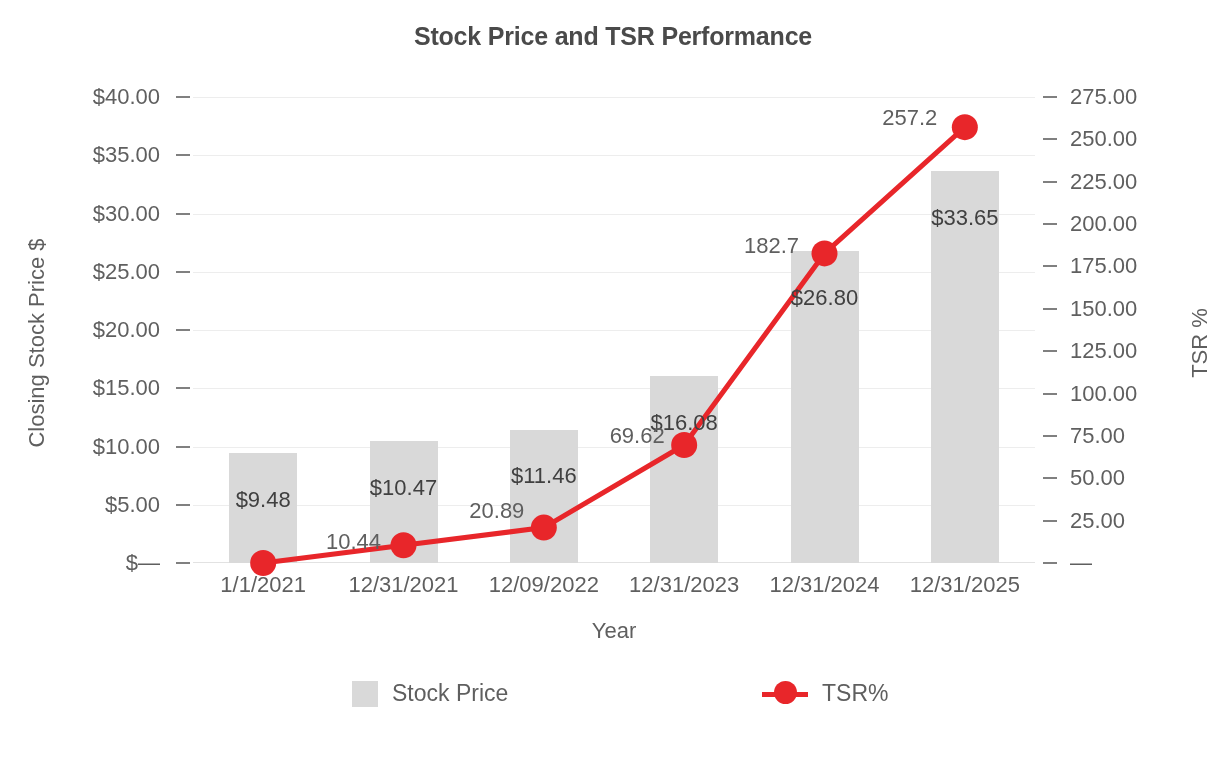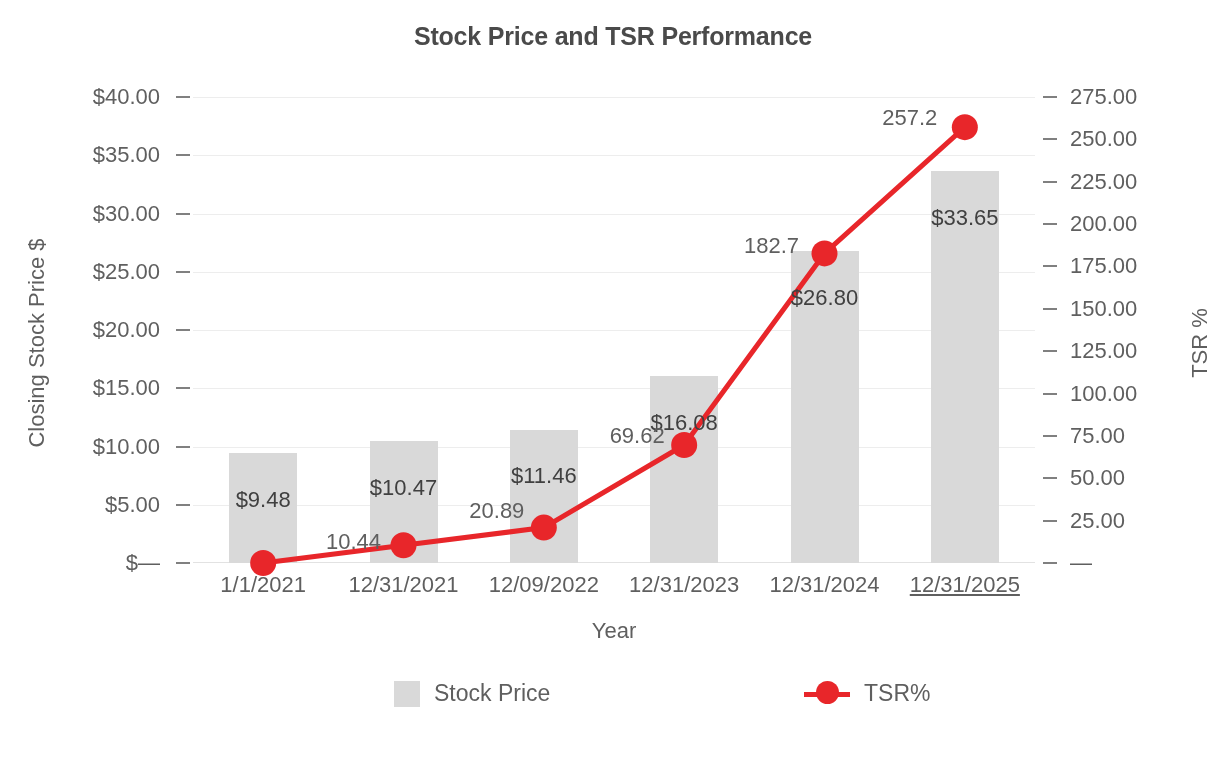--- a/index.html
+++ b/index.html
@@ -209,21 +209,20 @@
     height: 40px;
   }
   .legend-item {
     position: absolute;
     top: 0;
     display: flex;
     align-items: center;
     gap: 14px;
     font-size: 23px;
     color: #5f5f5f;
-    margin-left: 42px;
   }
   .legend-swatch-bar {
     width: 26px;
     height: 26px;
     background: #d9d9d9;
     display: inline-block;
   }
   .legend-swatch-line {
     width: 46px;
     height: 26px;
@@ -348,21 +347,21 @@
         <div class="tsr-label" style="left: 651.833px; top: 8.16291px;">257.2</div>
       </div>
   </div>
 
   <div class="x-cats">
       <div class="x-cat" style="left: 0.166667px;">1/1/2021</div>
       <div class="x-cat" style="left: 140.5px;">12/31/2021</div>
       <div class="x-cat" style="left: 280.833px;">12/09/2022</div>
       <div class="x-cat" style="left: 421.167px;">12/31/2023</div>
       <div class="x-cat" style="left: 561.5px;">12/31/2024</div>
-      <div class="x-cat" style="left: 701.833px; text-decoration: underline;">12/31/2025</div>
+      <div class="x-cat" style="left: 701.833px;">12/31/2025</div>
     </div>
   <div class="axis-title-x">Year</div>
 
   <div class="legend">
     <div class="legend-item" style="left:352px;">
       <span class="legend-swatch-bar" style="background: rgb(217, 217, 217);"></span>
       <span>Stock Price</span>
     </div>
     <div class="legend-item" style="left:762px;">
       <span class="legend-swatch-line">

